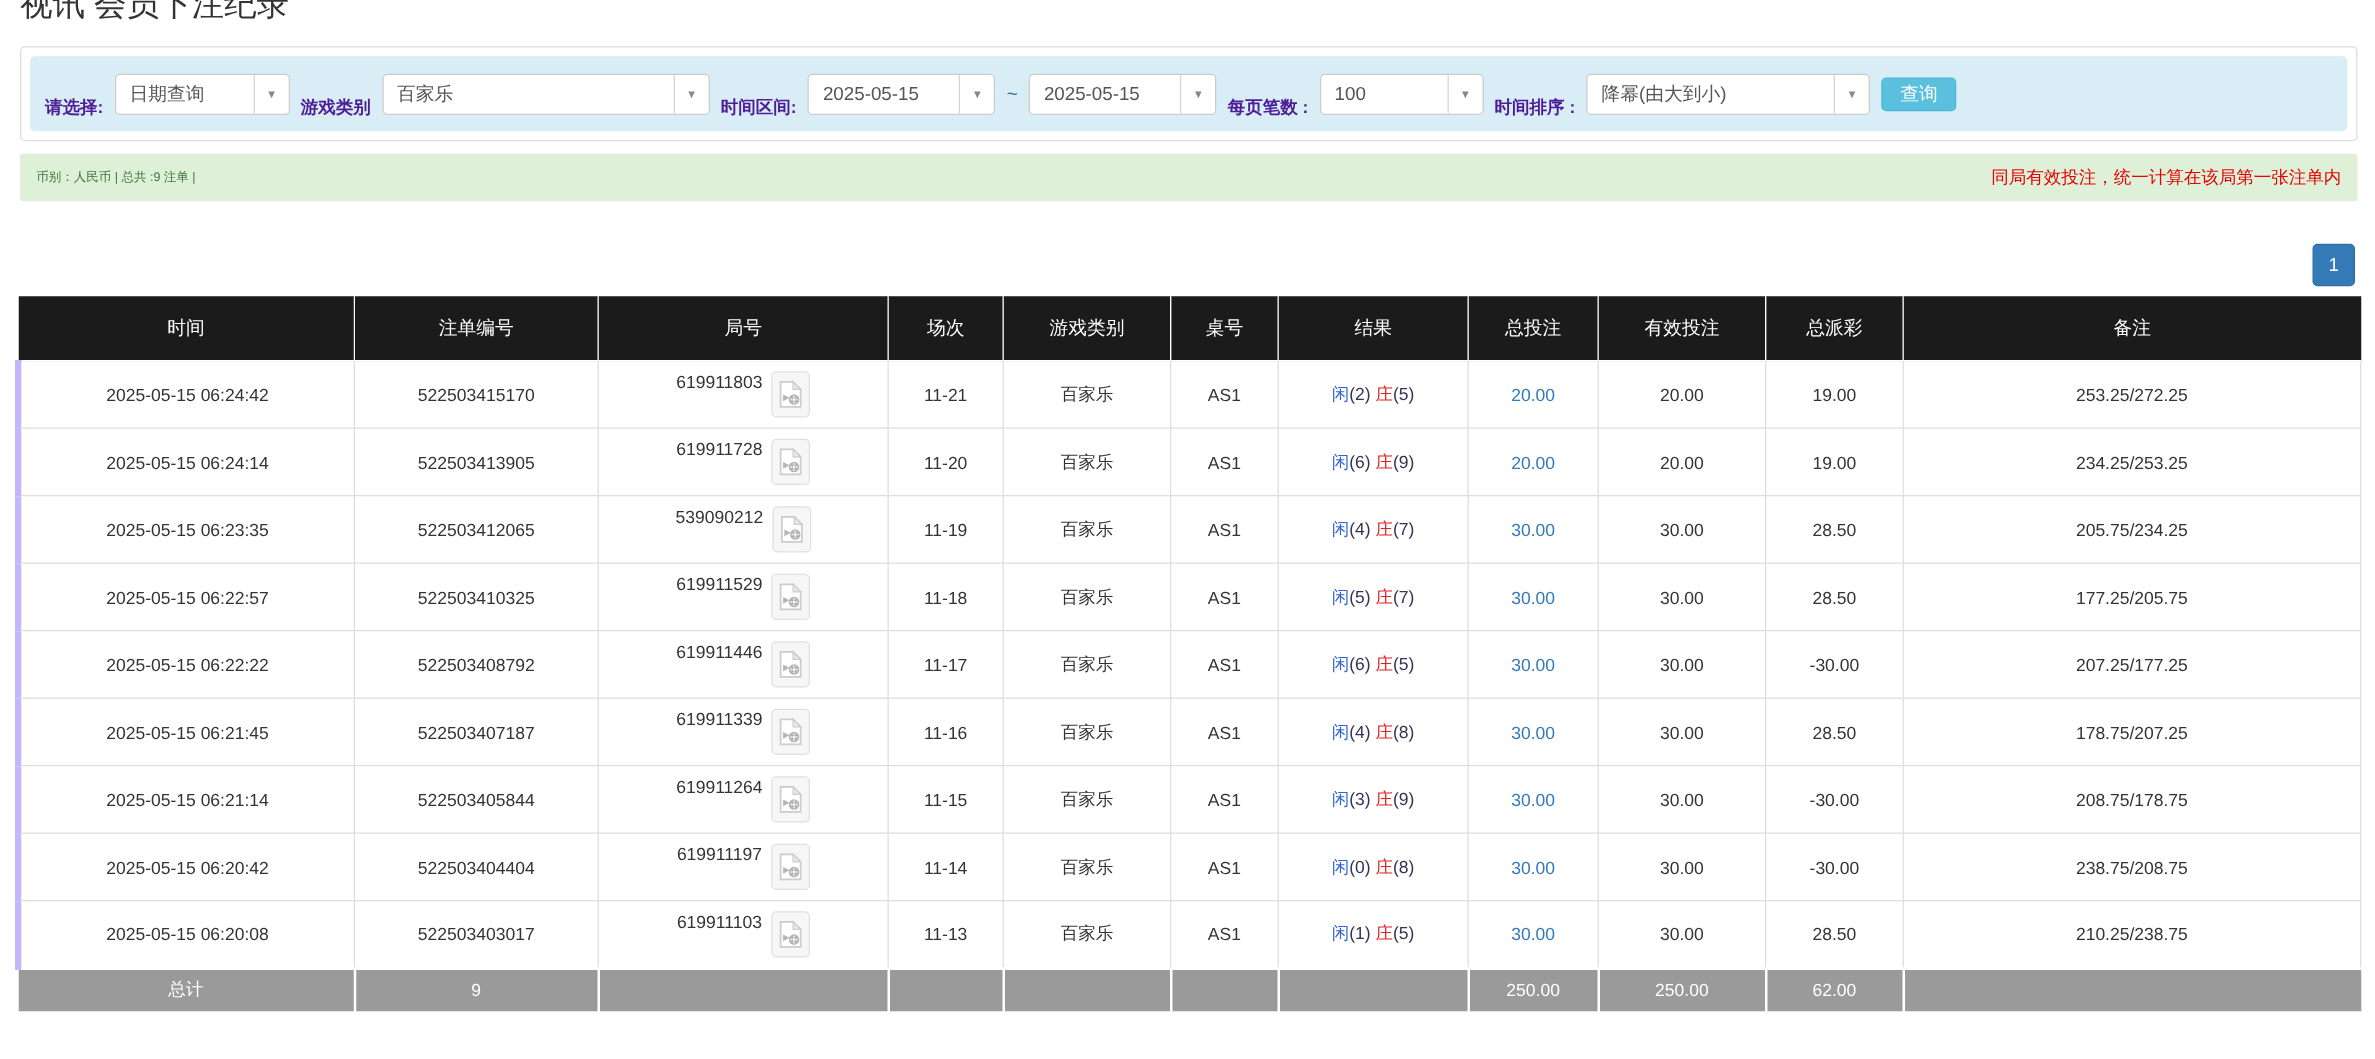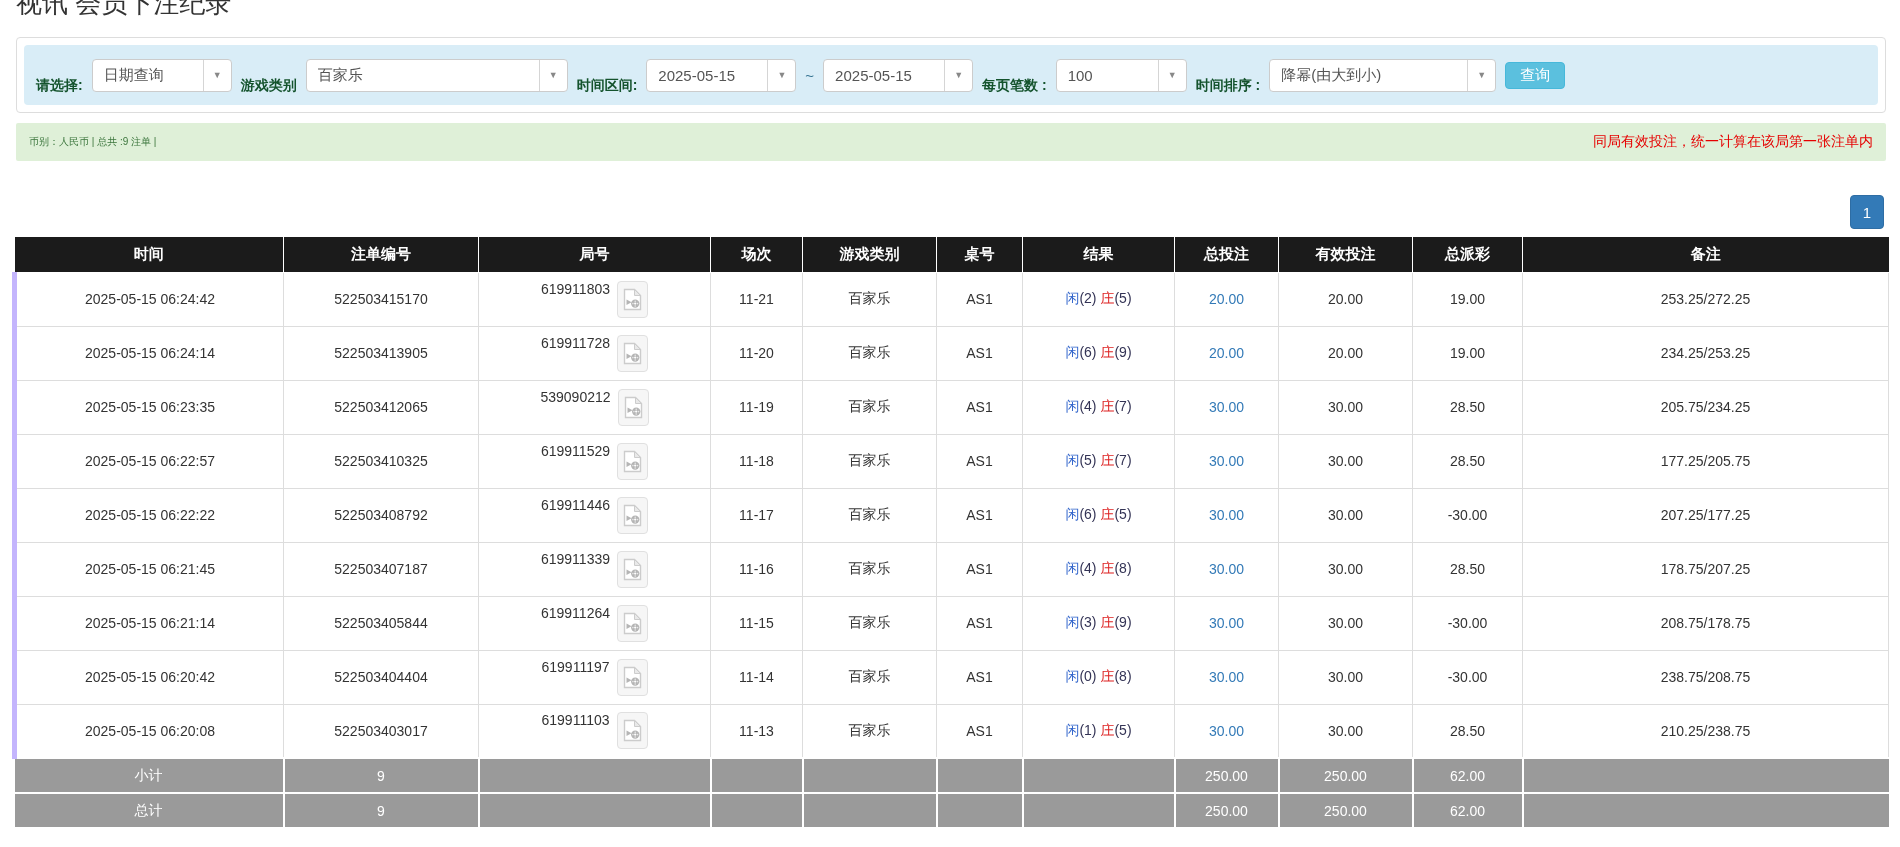--- a/index.html
+++ b/index.html
@@ -5,39 +5,39 @@
   * { box-sizing: border-box; }
   html,body { margin:0; padding:0; background:#fff; font-family:"Liberation Sans","DejaVu Sans",sans-serif; }
   .page { width:1900px; min-height:847px; overflow:hidden; }
 
   
   .title { font-size:26px; font-weight:400; color:#333; margin:-14px 0 0 16px; white-space:nowrap; }
 
   
   .filter-panel { margin:16px 14px 0 16px; border:1px solid #ddd; border-radius:4px; background:#fff; padding:7px; }
   .filter-bar { background:#d9edf7; border-radius:4px; padding:10px 12px; display:flex; align-items:center; gap:9px; }
-  .f-label { font-size:14px; font-weight:bold; color:#14532d; white-space:nowrap;margin-top:22px; }
+  .f-label { font-size:14px; font-weight:bold; color:#4c1d95; white-space:nowrap;margin-top:22px; }
   .sel { height:33px; background:#fff; border:1px solid #ccc; border-radius:4px; display:flex; align-items:center; justify-content:space-between; cursor:pointer; }
   .sel .sel-text { font-size:15px; color:#555; padding-left:11px; white-space:nowrap; overflow:hidden; }
   .sel .sel-arrow { width:28px; align-self:stretch; border-left:1px solid #d5d5d5; display:flex; align-items:center; justify-content:center; color:#888; font-size:9px; }
   .tilde { color:#31708f; font-size:15px; }
   .btn-query { height:27px; padding:0 14px; background:#5bc0de; border:1px solid #46b8da; border-radius:4px; color:#fff; font-size:15px; cursor:pointer; }
 
   
   .summary-bar { margin:10px 14px 0 16px; background:#dff0d8; padding:0 13px; height:38px; display:flex; align-items:center; justify-content:space-between; border-radius:2px; }
   .summary-left { font-size:10px; color:#3c763d; }
   .summary-right { font-size:14px; color:#e60000; }
 
   
   .pager { display:flex; justify-content:flex-end; margin:34px 16px 8px 16px; }
   .page-btn { min-width:34px; height:34px; background:#337ab7; border:1px solid #2e6da4; border-radius:4px; color:#fff; font-size:15px; display:flex; align-items:center; justify-content:center; cursor:pointer; }
 
   
   table.records { border-collapse:collapse; table-layout:fixed; width:1876px; margin:2px 12px 0 12px; border-bottom:2px solid #3c3c3c; }
-  .records th { background:#1b1b1b; color:#fff; font-size:15px; font-weight:bold; height:35px; border-right:1px solid #fff; border-bottom:1px solid #fff; text-align:center; padding:0 4px; }
+  .records th { background:#1b1b1b; color:#fff; font-size:15px; font-weight:normal; height:35px; border-right:1px solid #fff; border-bottom:1px solid #fff; text-align:center; padding:16px 4px; }
   .records th:last-child { border-right:none; }
   .records td { height:54px; font-size:14px; color:#333; text-align:center; border:1px solid #ddd; padding:0 4px; background:#fff; }
   .records tr.data-row td:first-child { border-left:5px solid #c4b5fd; }
   .records .round-cell-inner { display:flex; justify-content:center; gap:7px; }
   .vid-btn { display:inline-flex; align-items:center; justify-content:center; width:31px; height:37px; background:#f6f6f6; border:1px solid #e0e0e0; border-radius:4px; cursor:pointer; }
   .res-p { color:#3366cc; }
   .res-b { color:#dd2222; }
   .res-n { color:#333355; }
   .bet-link { color:#337ab7; cursor:pointer; }
   .neg { color:#e60000; }
@@ -396,41 +396,28 @@
           <td>11-13</td>
           <td>百家乐</td>
           <td>AS1</td>
           <td><span class="res-p">闲</span><span class="res-n">(1)</span> <span class="res-b">庄</span><span class="res-n">(5)</span></td>
           <td><span class="bet-link">30.00</span></td>
           <td>30.00</td>
           <td>28.50</td>
           <td>210.25/238.75</td>
         </tr>
         <tr class="foot-row">
-          <td>小计</td>
+          <td>总计</td>
           <td>9</td>
           <td></td>
           <td></td>
           <td></td>
           <td></td>
           <td></td>
           <td>250.00</td>
           <td>250.00</td>
           <td>62.00</td>
           <td></td>
         </tr>
-        <tr class="foot-row">
-          <td>总计</td>
-          <td>9</td>
-          <td></td>
-          <td></td>
-          <td></td>
-          <td></td>
-          <td></td>
-          <td>250.00</td>
-          <td>250.00</td>
-          <td>62.00</td>
-          <td></td>
-        </tr>
       </tbody>
   </table>
 
 </div>
 
 </body></html>

